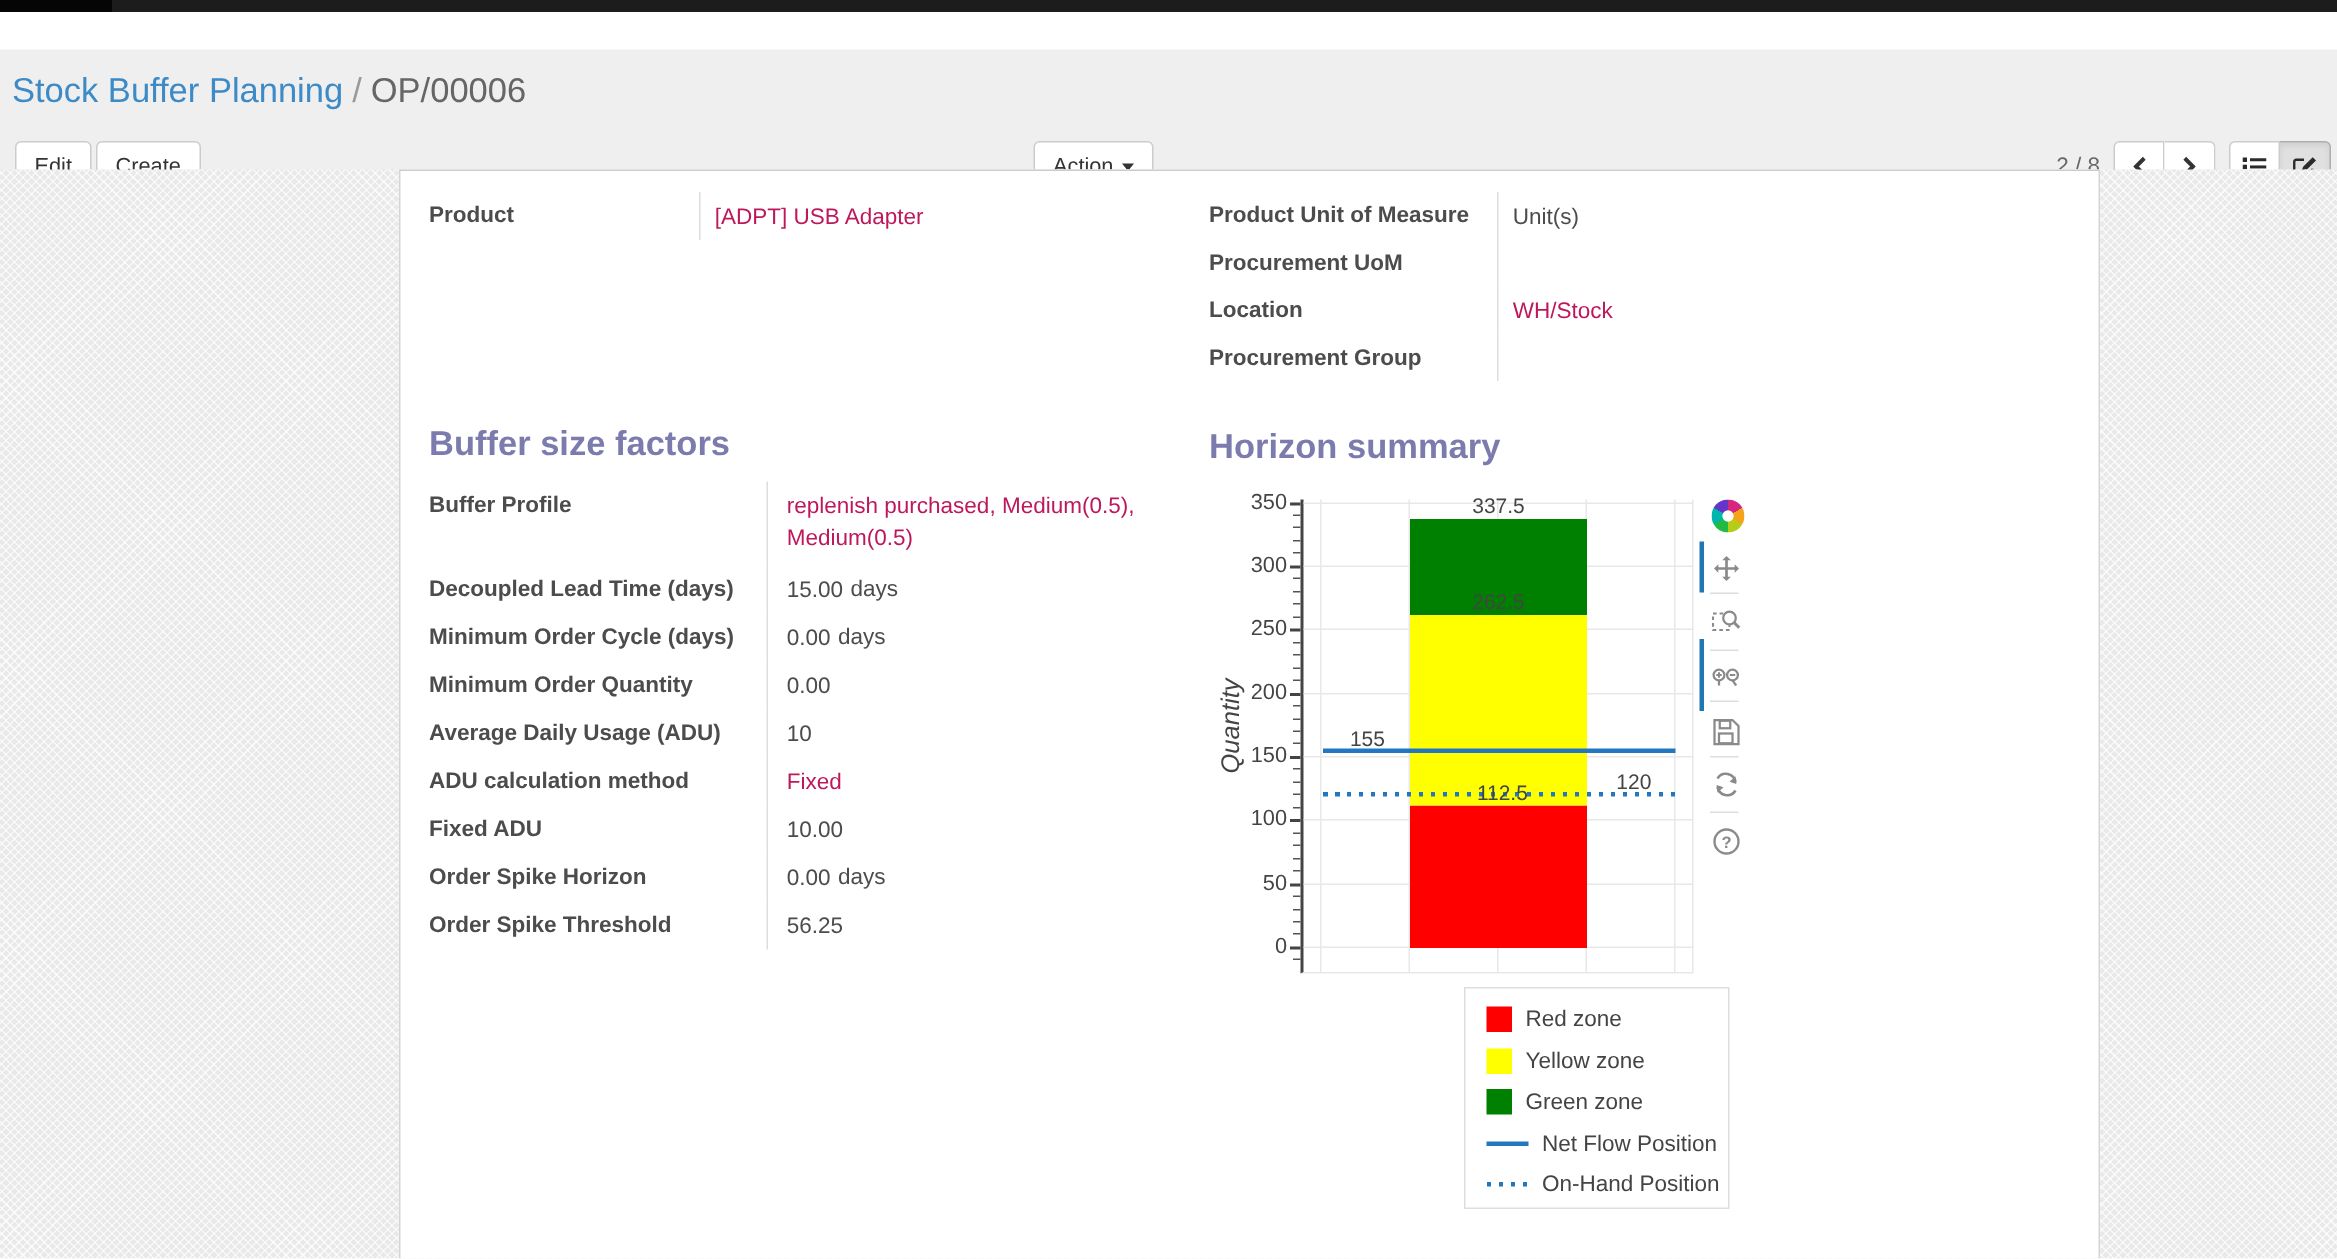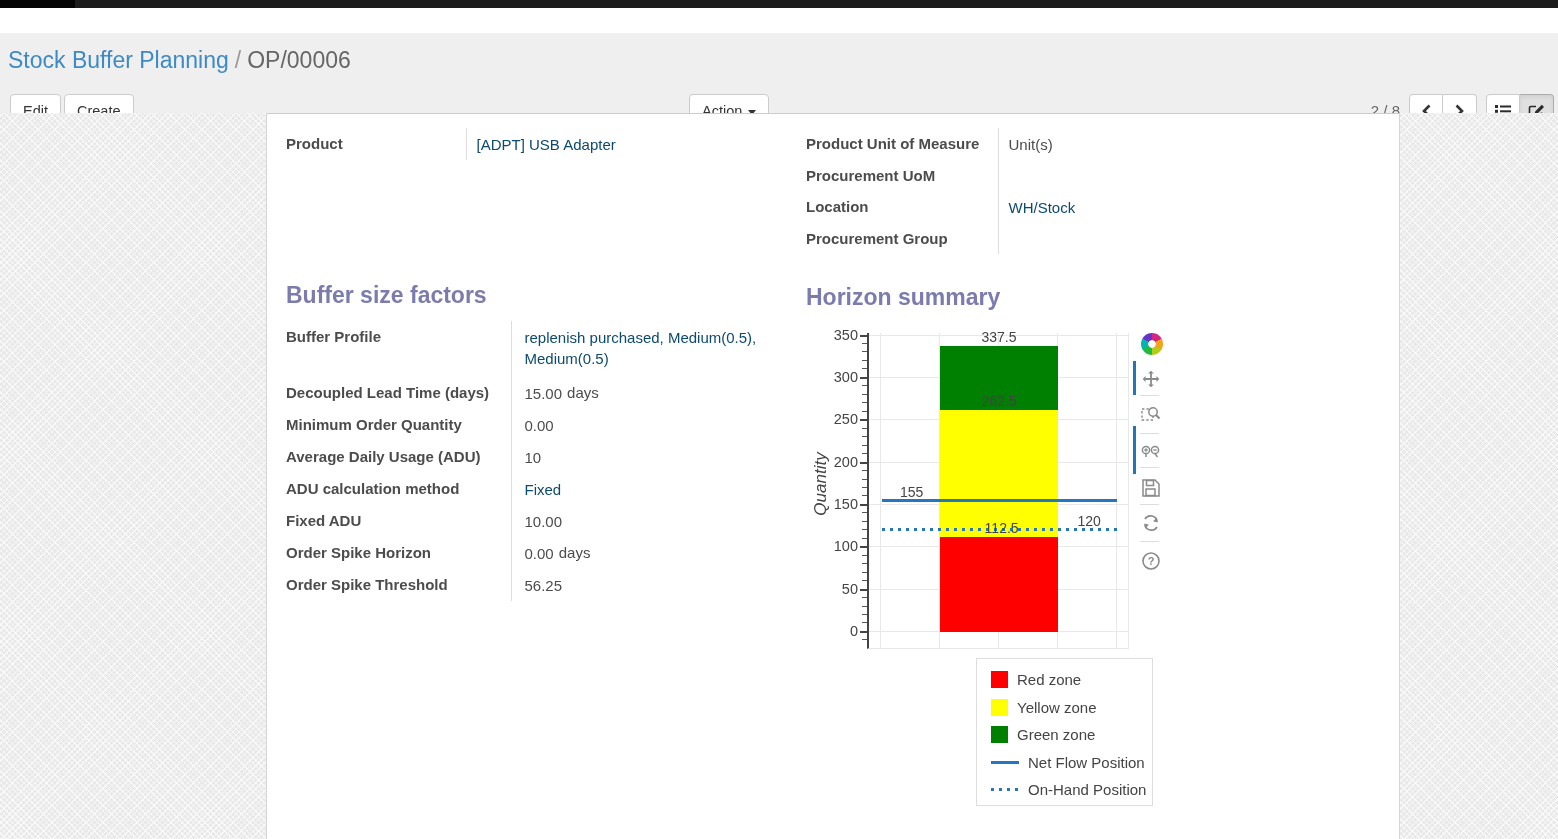--- a/index.html
+++ b/index.html
@@ -65,21 +65,21 @@
   .tval { display:table-cell; vertical-align:top; border-left:1px solid #ddd;
     padding:6px 0 5px 10px; color:#4c4c4c; font-size:15px; line-height:21px; }
   .grp-topleft  .tlbl { width:180px; }
   .grp-topleft  .tval { width:290px; }
   .grp-topright .tlbl { width:192px; }
   .grp-topright .tval { width:290px; }
   .grp-factors  .tlbl { width:225px; }
   .grp-factors  .tval { width:255px; padding-left:13px; }
   .grp-factors  .trow > div { height:32px; }
   .grp-factors  .trow.tall > div { height:56px; }
-  a.lnk { color:#0c4a6e; text-decoration:none; cursor:pointer; }
+  a.lnk { color:#be185d; text-decoration:none; cursor:pointer; }
   .unit { color:#4c4c4c; margin-left:5px; position:relative; top:-1px; }
 
   .sec-title { position:absolute; color:#7c7bad; font-weight:bold; font-size:23px; }
   .t-factors { left:19px; top:168px; }
   .t-summary { left:539px; top:170px; }
 
   
   .plot { position:absolute; left:600px; top:219px; width:262px; height:316px;
     border-left:2px solid #444; border-bottom:1px solid #e8e8e8; }
   .plot > div { position:absolute; }
@@ -213,20 +213,24 @@
 
     <div class="sec-title t-factors">Buffer size factors</div>
     <div class="grp grp-factors">
       <div class="trow tall">
         <div class="tlbl">Buffer Profile</div>
         <div class="tval"><a class="lnk">replenish purchased, Medium(0.5), Medium(0.5)</a></div>
       </div>
       <div class="trow">
         <div class="tlbl">Decoupled Lead Time (days)</div>
         <div class="tval"><span>15.00</span><span class="unit">days</span></div>
+      </div>
+      <div class="trow">
+        <div class="tlbl">Minimum Order Cycle (days)</div>
+        <div class="tval"><span>0.00</span><span class="unit">days</span></div>
       </div>
       <div class="trow">
         <div class="tlbl">Minimum Order Quantity</div>
         <div class="tval">0.00</div>
       </div>
       <div class="trow">
         <div class="tlbl">Average Daily Usage (ADU)</div>
         <div class="tval">10</div>
       </div>
       <div class="trow">

